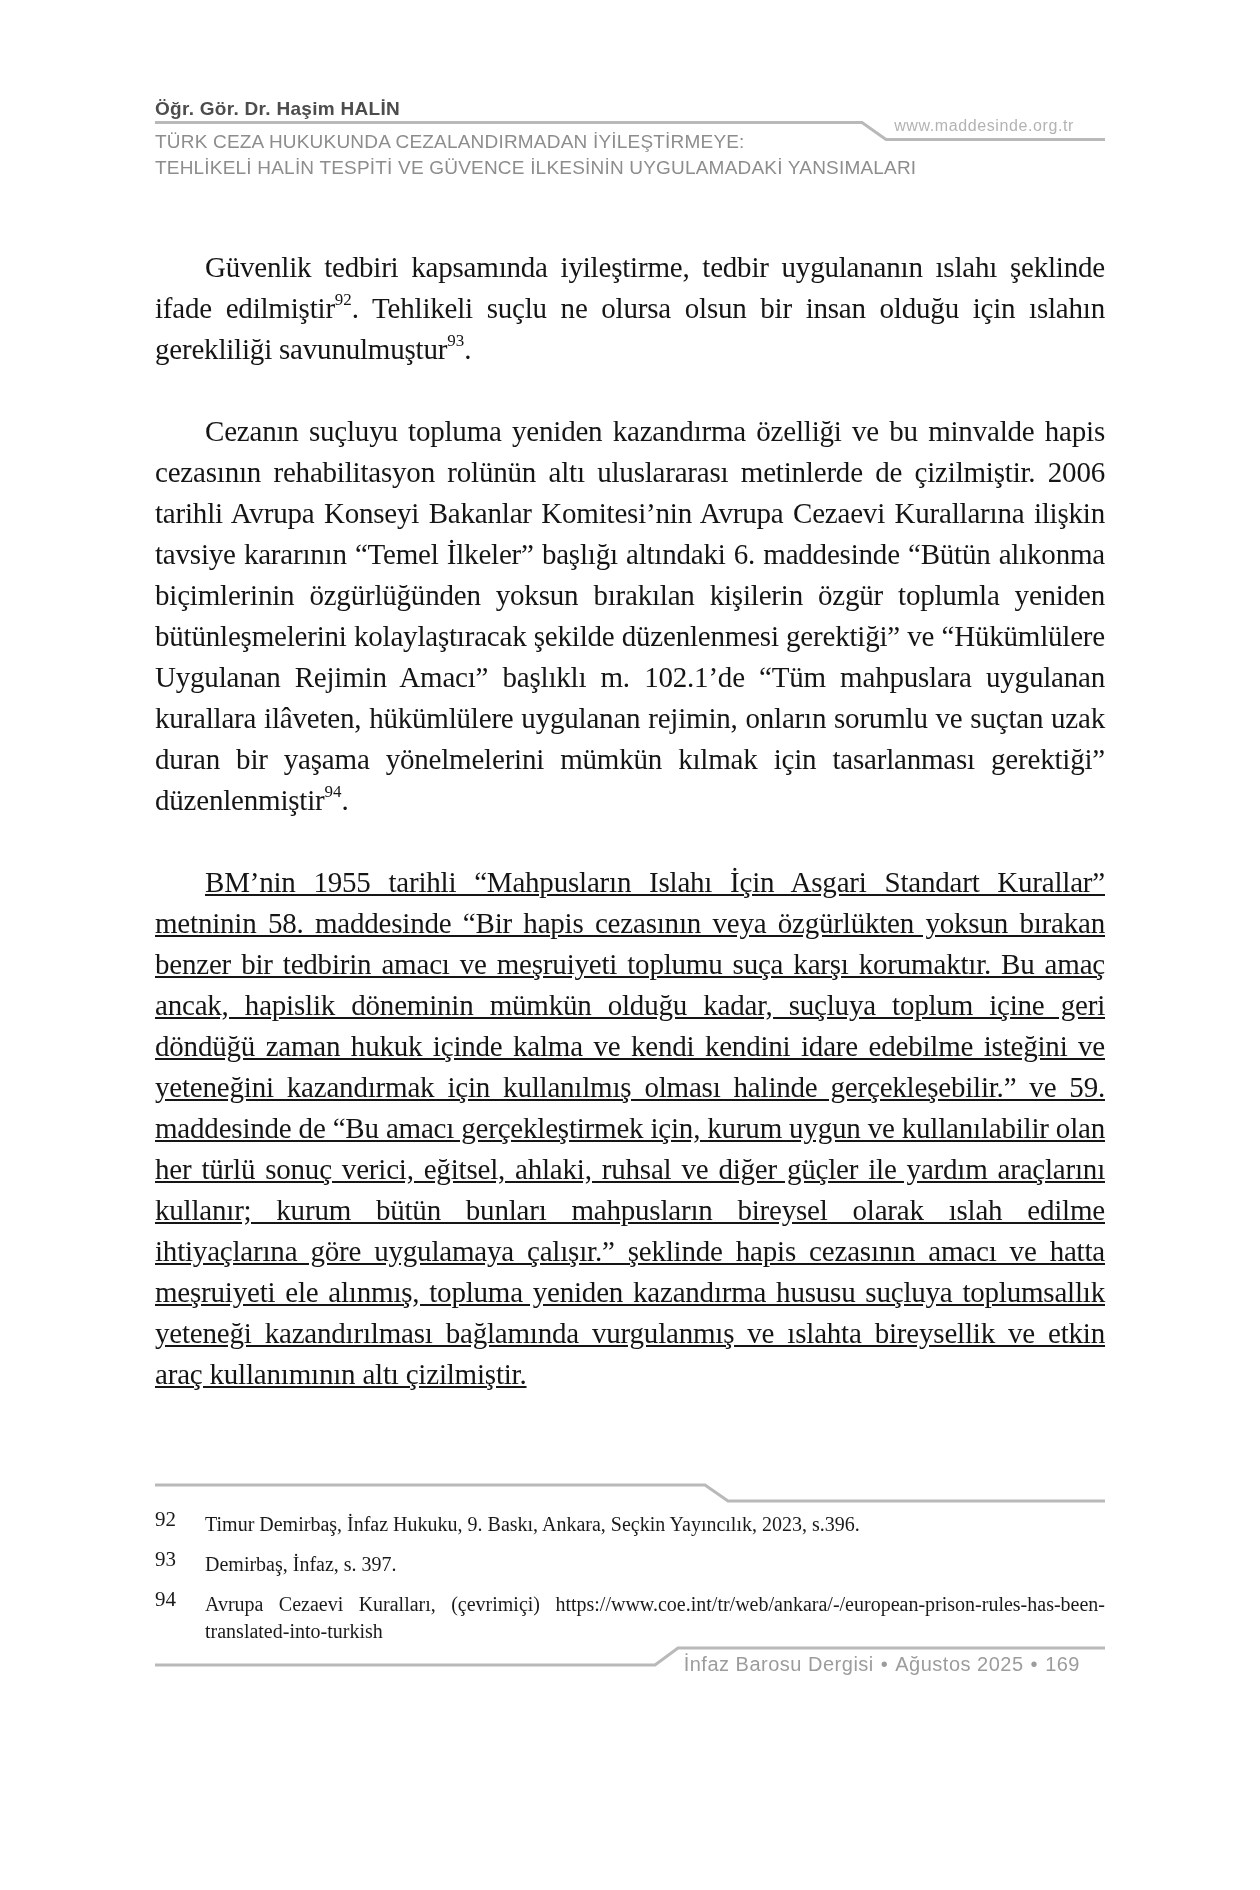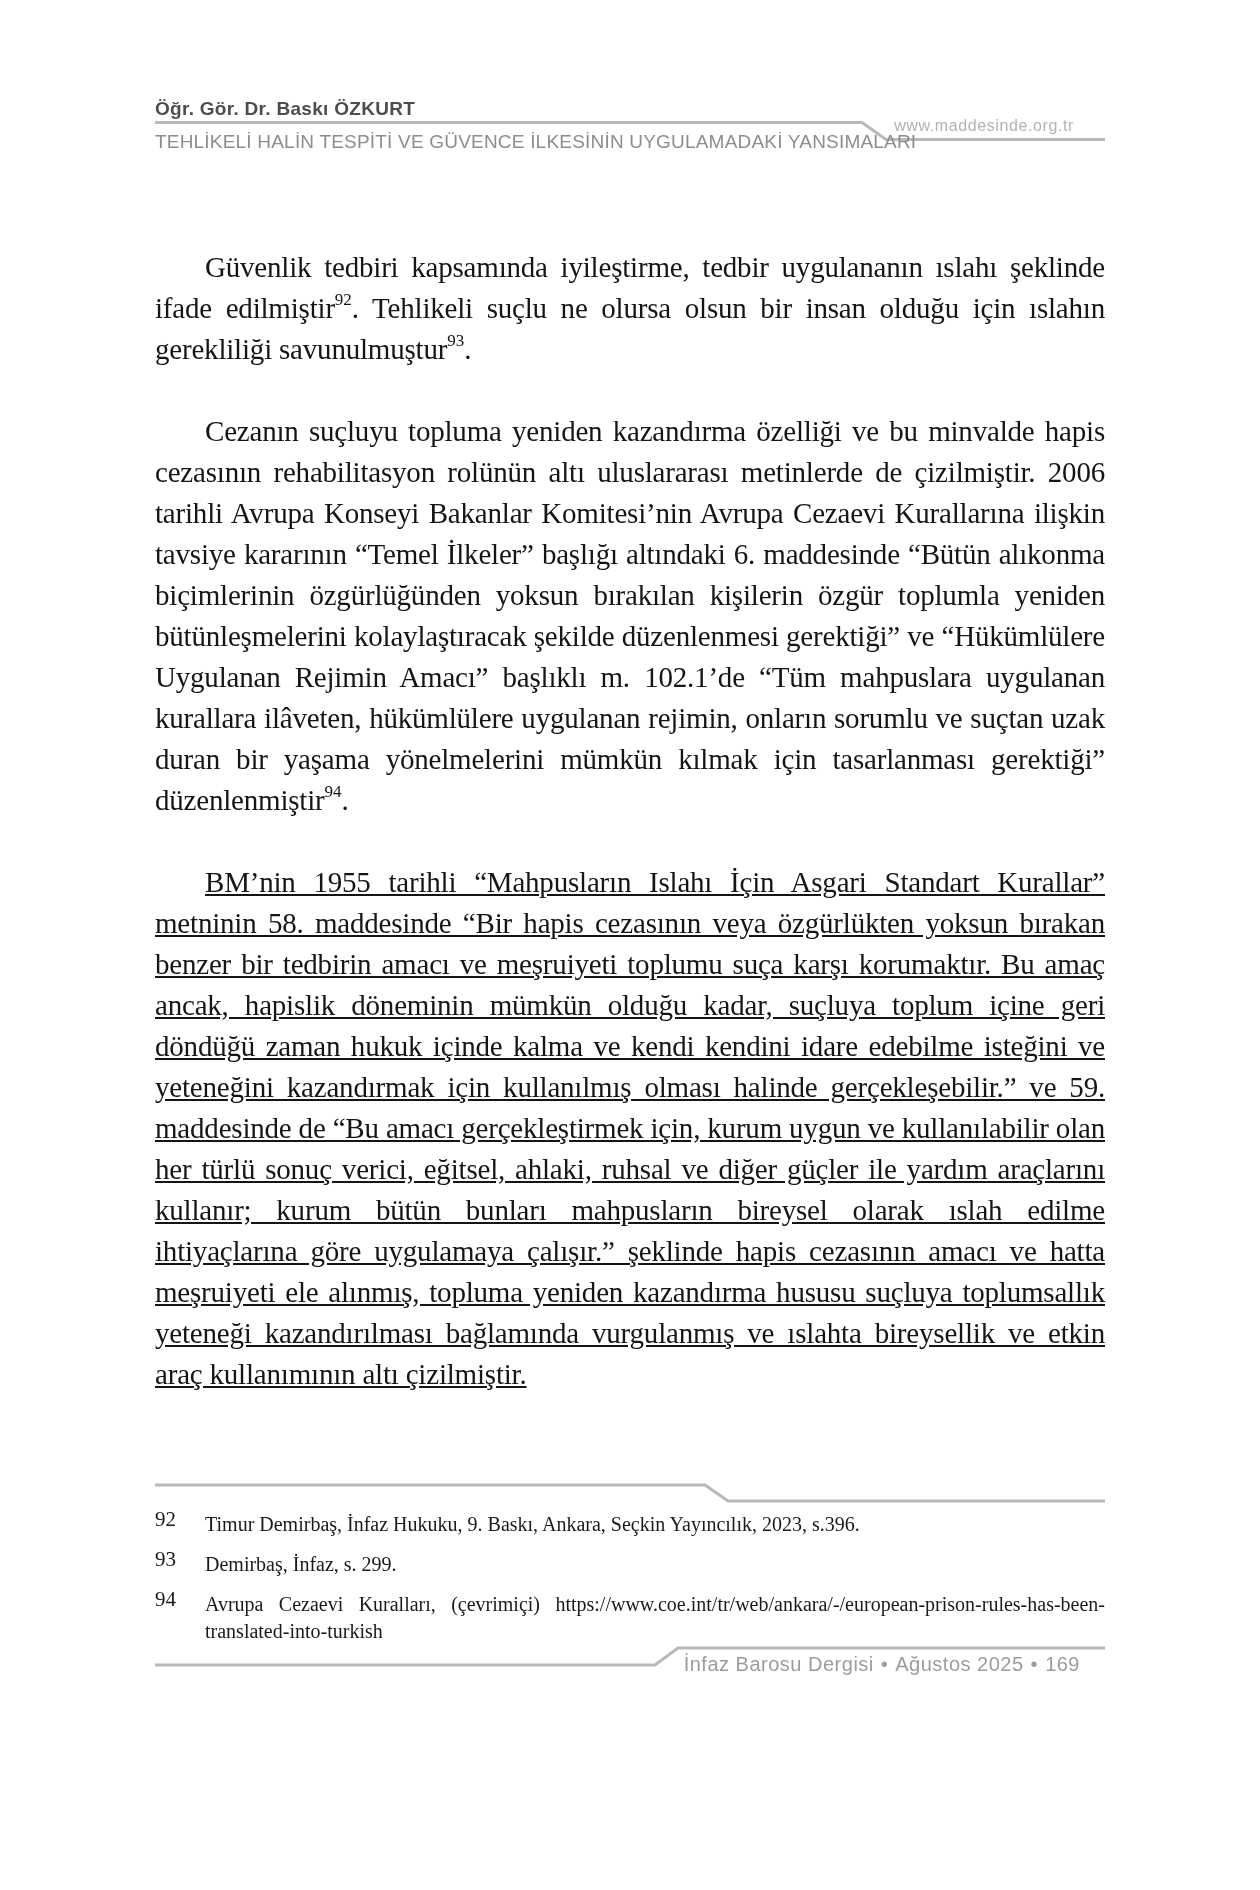--- a/index.html
+++ b/index.html
@@ -126,50 +126,51 @@
     color: #9c9c9c;
     white-space: nowrap;
   }
   .footer-text .sep { padding: 0 7px; }
 </style>
 </head>
 <body>
 
 <div class="page">
 
-  <div class="author">Öğr. Gör. Dr. Baskı ÖZKURT</div>
+  <div class="author">Öğr. Gör. Dr. Haşim HALİN</div>
 
   <svg class="header-rule" viewBox="0 0 950 24" preserveAspectRatio="none">
     <polyline points="0,2.5 707,2.5 731,19.5 950,19.5" fill="none" stroke="#b9b9b9" stroke-width="3"></polyline>
   </svg>
 
   <div class="site-url">www.maddesinde.org.tr</div>
 
   <div class="doc-title">
+    <div>TÜRK CEZA HUKUKUNDA CEZALANDIRMADAN İYİLEŞTİRMEYE:</div>
     <div>TEHLİKELİ HALİN TESPİTİ VE GÜVENCE İLKESİNİN UYGULAMADAKİ YANSIMALARI</div>
   </div>
 
   <div class="body-text">
     <p>Güvenlik tedbiri kapsamında iyileştirme, tedbir uygulananın ıslahı şeklinde ifade edilmiştir<sup>92</sup>. Tehlikeli suçlu ne olursa olsun bir insan olduğu için ıslahın gerekliliği savunulmuştur<sup>93</sup>.</p>
     <p>Cezanın suçluyu topluma yeniden kazandırma özelliği ve bu minvalde hapis cezasının rehabilitasyon rolünün altı uluslararası metinlerde de çizilmiştir. 2006 tarihli Avrupa Konseyi Bakanlar Komitesi’nin Avrupa Cezaevi Kurallarına ilişkin tavsiye kararının “Temel İlkeler” başlığı altındaki 6. maddesinde “Bütün alıkonma biçimlerinin özgürlüğünden yoksun bırakılan kişilerin özgür toplumla yeniden bütünleşmelerini kolaylaştıracak şekilde düzenlenmesi gerektiği” ve “Hükümlülere Uygulanan Rejimin Amacı” başlıklı m. 102.1’de “Tüm mahpuslara uygulanan kurallara ilâveten, hükümlülere uygulanan rejimin, onların sorumlu ve suçtan uzak duran bir yaşama yönelmelerini mümkün kılmak için tasarlanması gerektiği” düzenlenmiştir<sup>94</sup>.</p>
     <p>BM’nin 1955 tarihli “Mahpusların Islahı İçin Asgari Standart Kurallar” metninin 58. maddesinde “Bir hapis cezasının veya özgürlükten yoksun bırakan benzer bir tedbirin amacı ve meşruiyeti toplumu suça karşı korumaktır. Bu amaç ancak, hapislik döneminin mümkün olduğu kadar, suçluya toplum içine geri döndüğü zaman hukuk içinde kalma ve kendi kendini idare edebilme isteğini ve yeteneğini kazandırmak için kullanılmış olması halinde gerçekleşebilir.” ve 59. maddesinde de “Bu amacı gerçekleştirmek için, kurum uygun ve kullanılabilir olan her türlü sonuç verici, eğitsel, ahlaki, ruhsal ve diğer güçler ile yardım araçlarını kullanır; kurum bütün bunları mahpusların bireysel olarak ıslah edilme ihtiyaçlarına göre uygulamaya çalışır.” şeklinde hapis cezasının amacı ve hatta meşruiyeti ele alınmış, topluma yeniden kazandırma hususu suçluya toplumsallık yeteneği kazandırılması bağlamında vurgulanmış ve ıslahta bireysellik ve etkin araç kullanımının altı çizilmiştir.</p>
   </div>
 
   <svg class="fn-rule" viewBox="0 0 950 22" preserveAspectRatio="none">
     <polyline points="0,3 550,3 573,19 950,19" fill="none" stroke="#b9b9b9" stroke-width="3"></polyline>
   </svg>
 
   <div class="footnotes">
     <div class="footnote">
       <span class="fn-num">92</span>
       <span class="fn-text">Timur Demirbaş, İnfaz Hukuku, 9. Baskı, Ankara, Seçkin Yayıncılık, 2023, s.396.</span>
     </div>
     <div class="footnote">
       <span class="fn-num">93</span>
-      <span class="fn-text">Demirbaş, İnfaz, s. 299.</span>
+      <span class="fn-text">Demirbaş, İnfaz, s. 397.</span>
     </div>
     <div class="footnote">
       <span class="fn-num">94</span>
       <span class="fn-text">Avrupa Cezaevi Kuralları, (çevrimiçi) https://www.coe.int/tr/web/ankara/-/european-prison-rules-has-been-translated-into-turkish</span>
     </div>
   </div>
 
   <svg class="footer-rule" viewBox="0 0 950 26" preserveAspectRatio="none">
     <polyline points="0,21 500,21 523,4 950,4" fill="none" stroke="#b9b9b9" stroke-width="3"></polyline>
   </svg>

